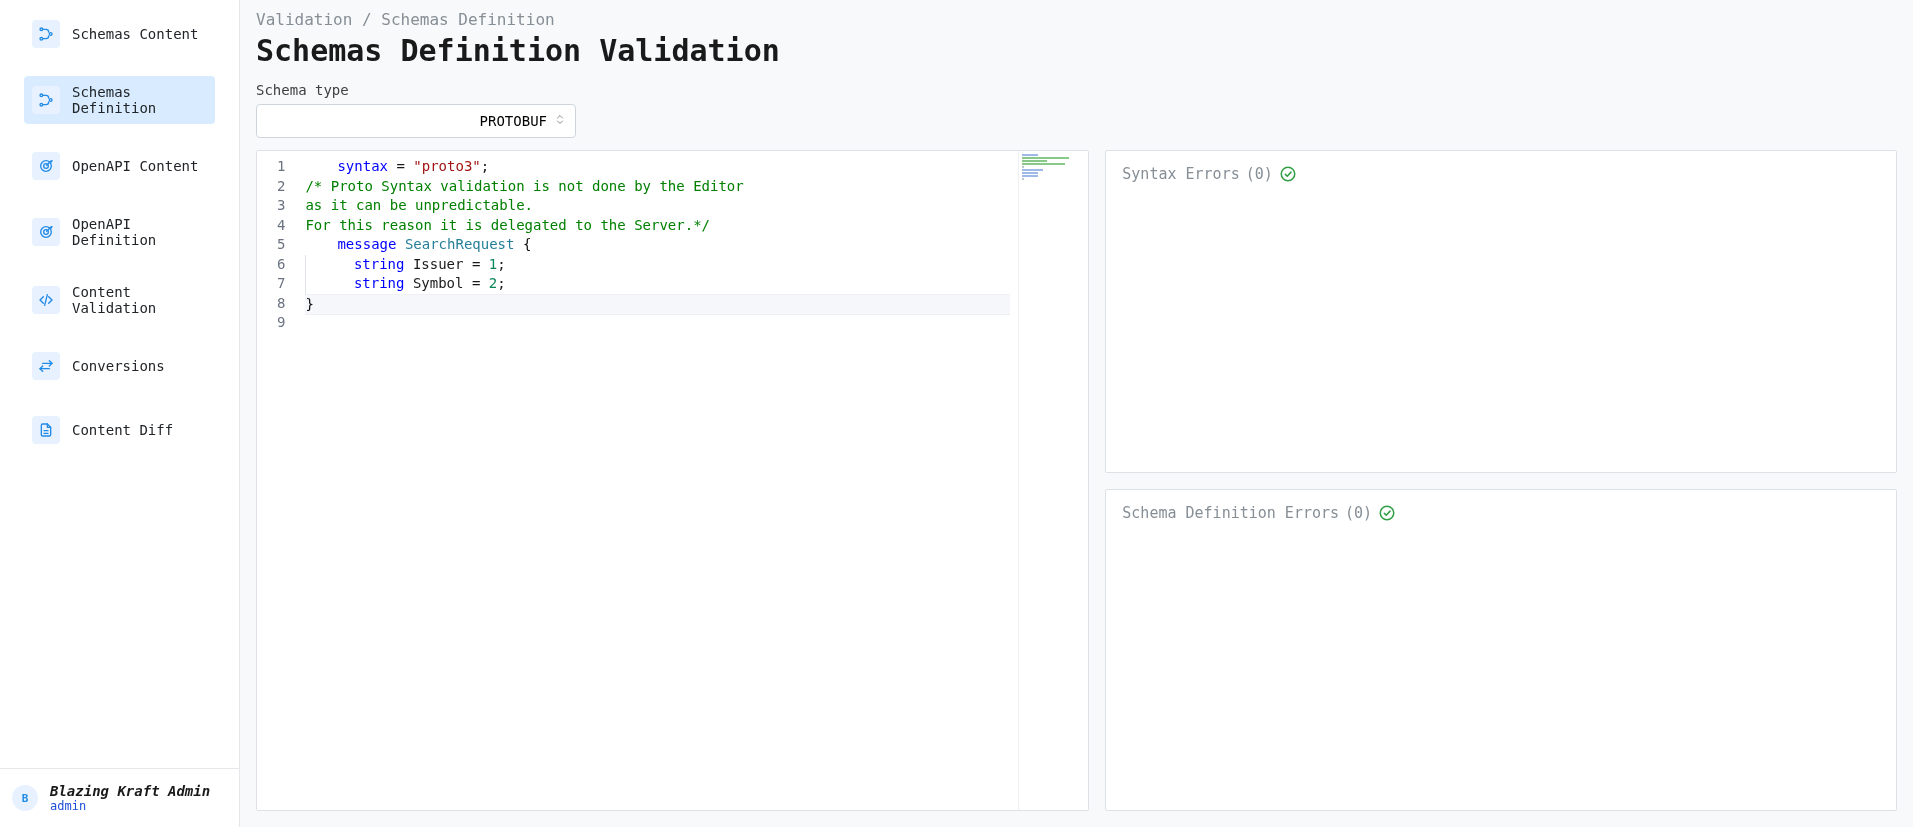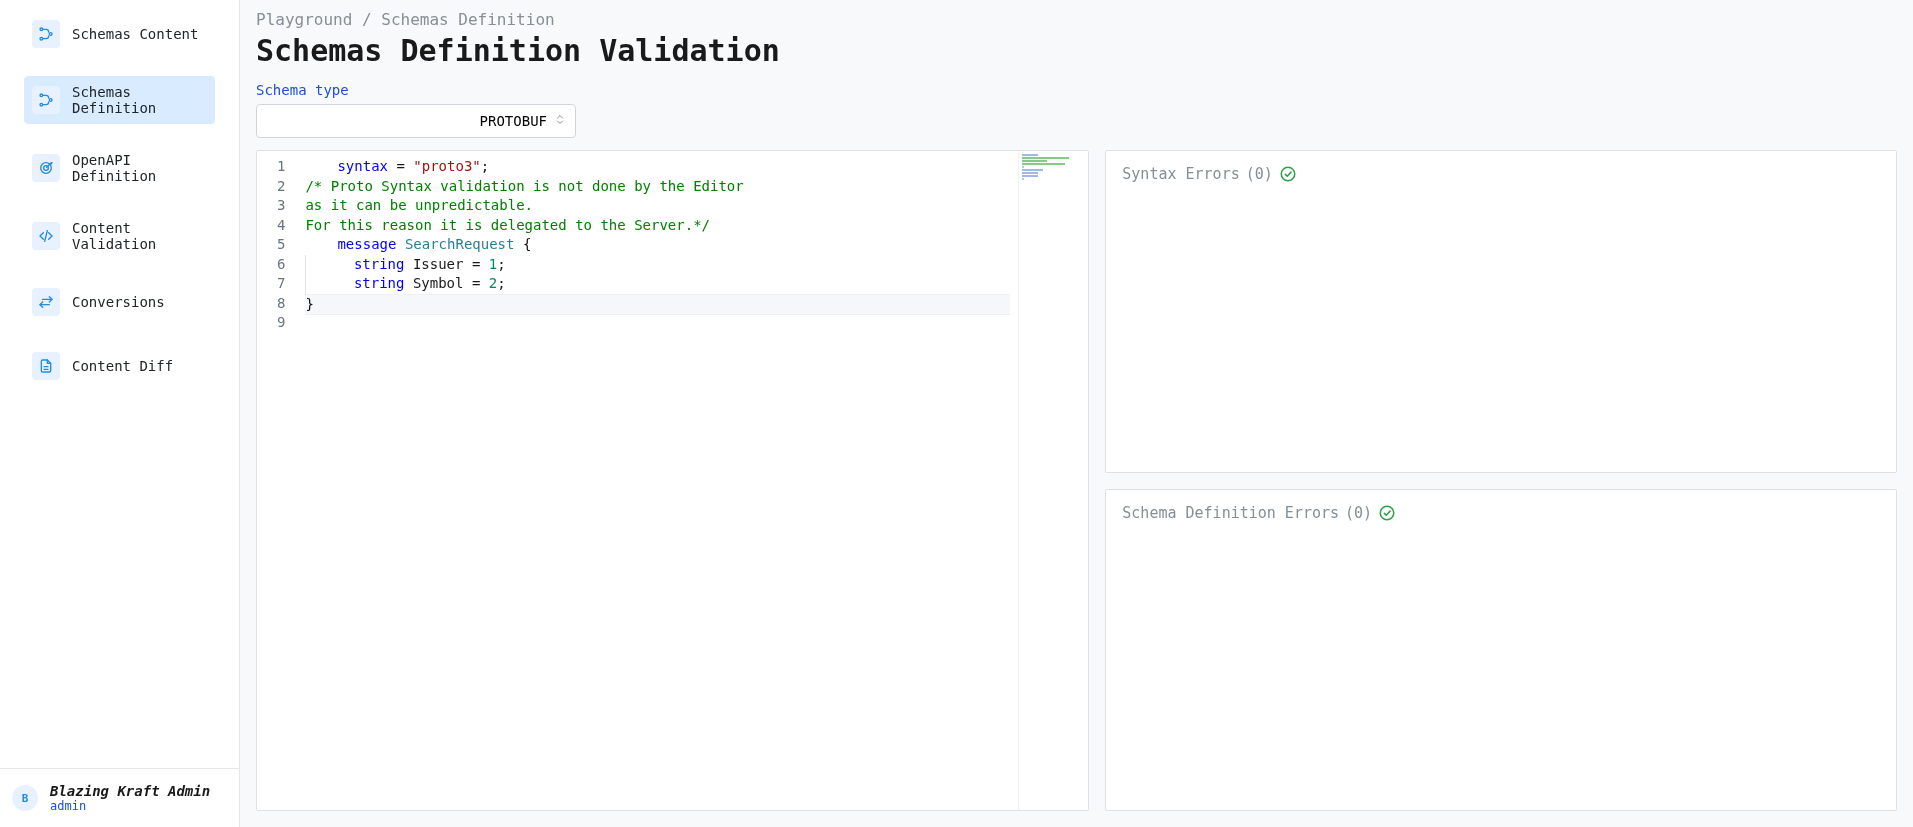--- a/index.html
+++ b/index.html
@@ -103,21 +103,21 @@
     margin-bottom: 4px;
   }
   .page-title {
     font-size: 30px;
     font-weight: 700;
     margin-bottom: 14px;
     font-family: ui-monospace, 'SF Mono', Menlo, Consolas, monospace;
   }
   .schema-type-label {
     font-size: 14px;
-    color: #1d4ed8;
+    color: #404040;
     margin-bottom: 6px;
   }
   .select-wrap {
     position: relative;
     width: 320px;
     margin-bottom: 12px;
   }
   .select {
     width: 100%;
     padding: 8px 28px 8px 12px;
@@ -266,20 +266,31 @@
           </div>
           <div class="nav-item">
             <span class="nav-icon">
               <svg width="16" height="16" viewBox="0 0 24 24" fill="none" stroke="currentColor" stroke-width="2" stroke-linecap="round" stroke-linejoin="round">
                 <circle cx="12" cy="12" r="8"></circle>
                 <circle cx="12" cy="12" r="3.5"></circle>
                 <path d="M13 11l6-6"></path>
                 <path d="M19 5l2-1 -1 2"></path>
               </svg>
             </span>
+            <span>OpenAPI Content</span>
+          </div>
+          <div class="nav-item">
+            <span class="nav-icon">
+              <svg width="16" height="16" viewBox="0 0 24 24" fill="none" stroke="currentColor" stroke-width="2" stroke-linecap="round" stroke-linejoin="round">
+                <circle cx="12" cy="12" r="8"></circle>
+                <circle cx="12" cy="12" r="3.5"></circle>
+                <path d="M13 11l6-6"></path>
+                <path d="M19 5l2-1 -1 2"></path>
+              </svg>
+            </span>
             <span>OpenAPI Definition</span>
           </div>
           <div class="nav-item">
             <span class="nav-icon">
               <svg width="16" height="16" viewBox="0 0 24 24" fill="none" stroke="currentColor" stroke-width="2" stroke-linecap="round" stroke-linejoin="round">
                 <polyline points="8 7 3 12 8 17"></polyline>
                 <polyline points="16 7 21 12 16 17"></polyline>
                 <line x1="14" y1="4" x2="10" y2="20"></line>
               </svg>
             </span>
@@ -313,21 +324,21 @@
       <div class="avatar">B</div>
       <div class="footer-text">
         <div class="name">Blazing Kraft Admin</div>
         <div class="role">admin</div>
       </div>
     </div>
   </aside>
 
   <main class="main">
     <div class="breadcrumb">
-      <span>Playground</span>
+      <span>Validation</span>
       <span>/</span>
       <span>Schemas Definition</span>
     </div>
     <h1 class="page-title">Schemas Definition Validation</h1>
 
     <div class="schema-type-label">Schema type</div>
     <div class="select-wrap">
       <button class="select">PROTOBUF</button>
       <span class="select-caret">
         <svg width="12" height="12" viewBox="0 0 24 24" fill="none" stroke="currentColor" stroke-width="2" stroke-linecap="round" stroke-linejoin="round">

